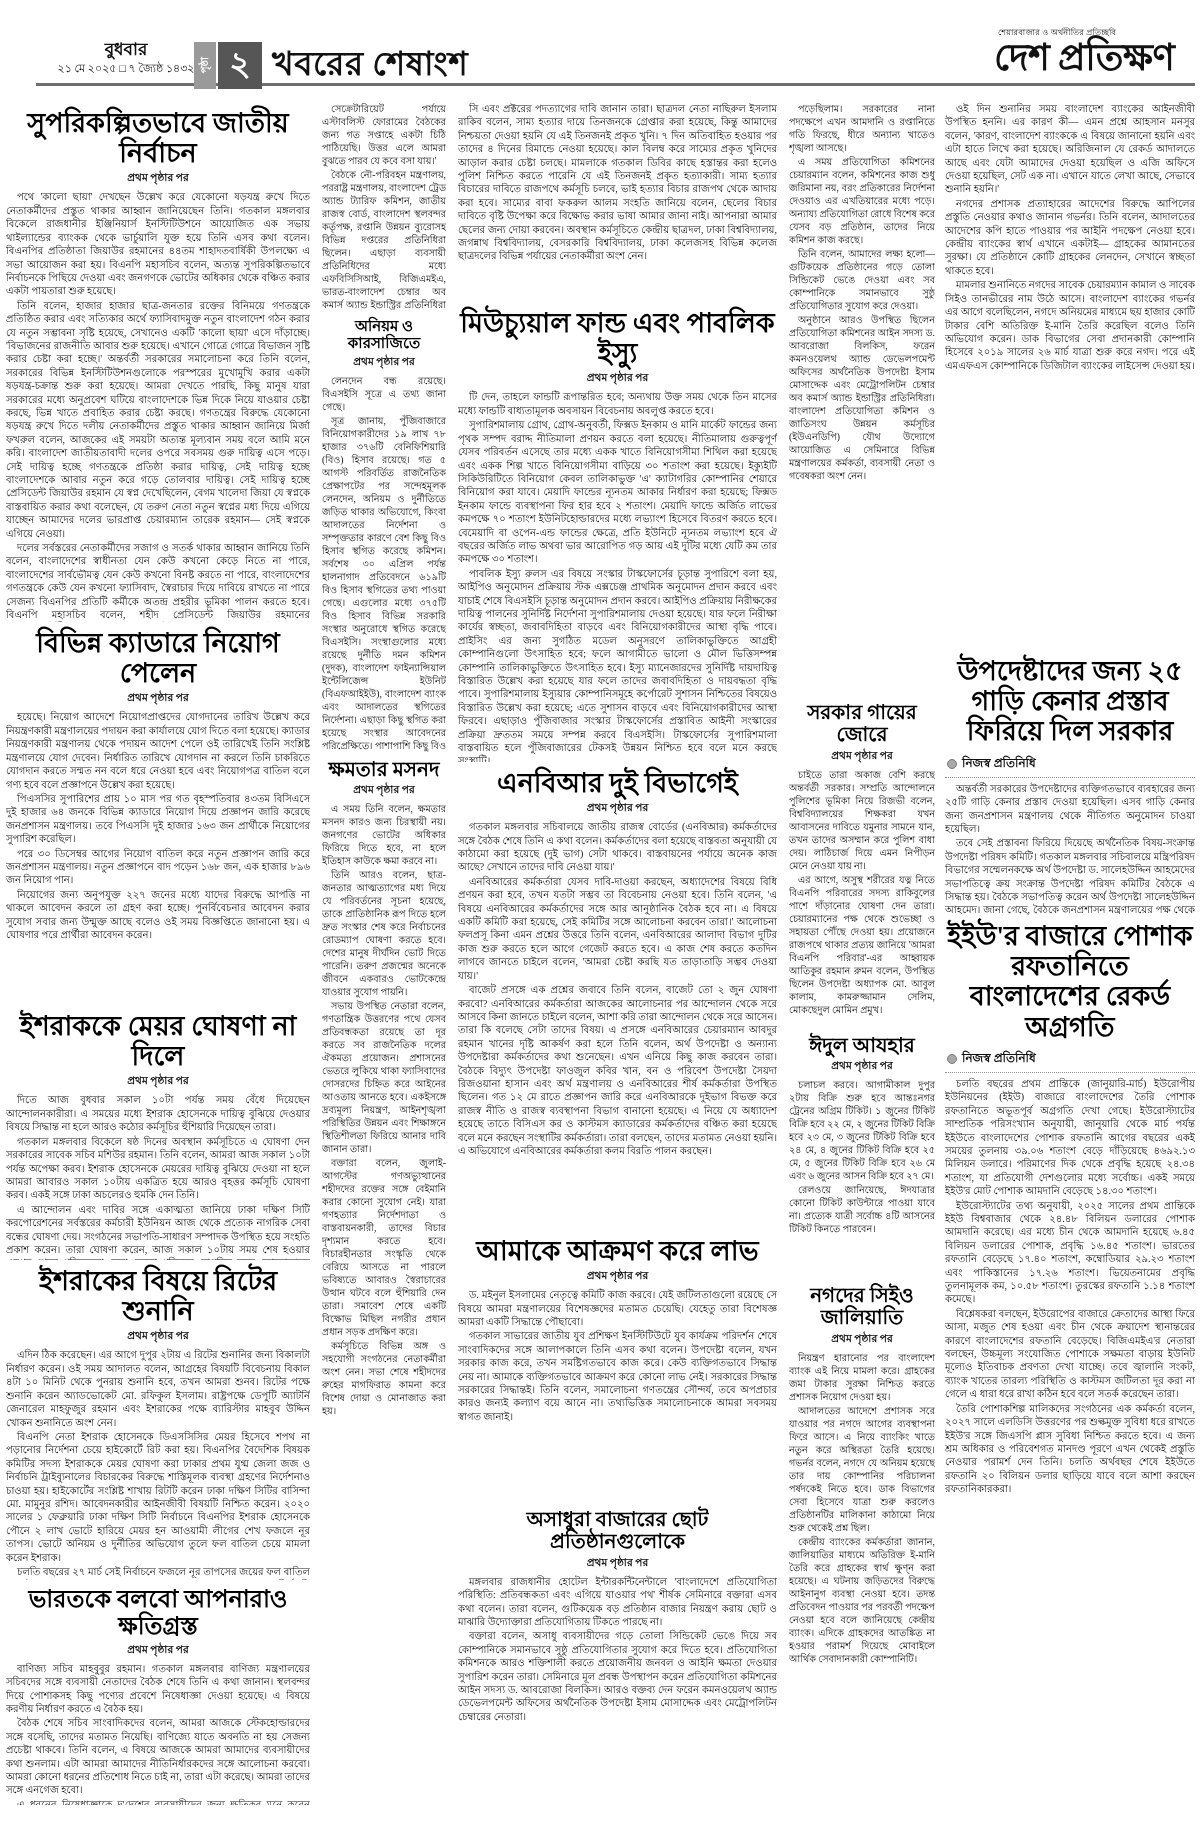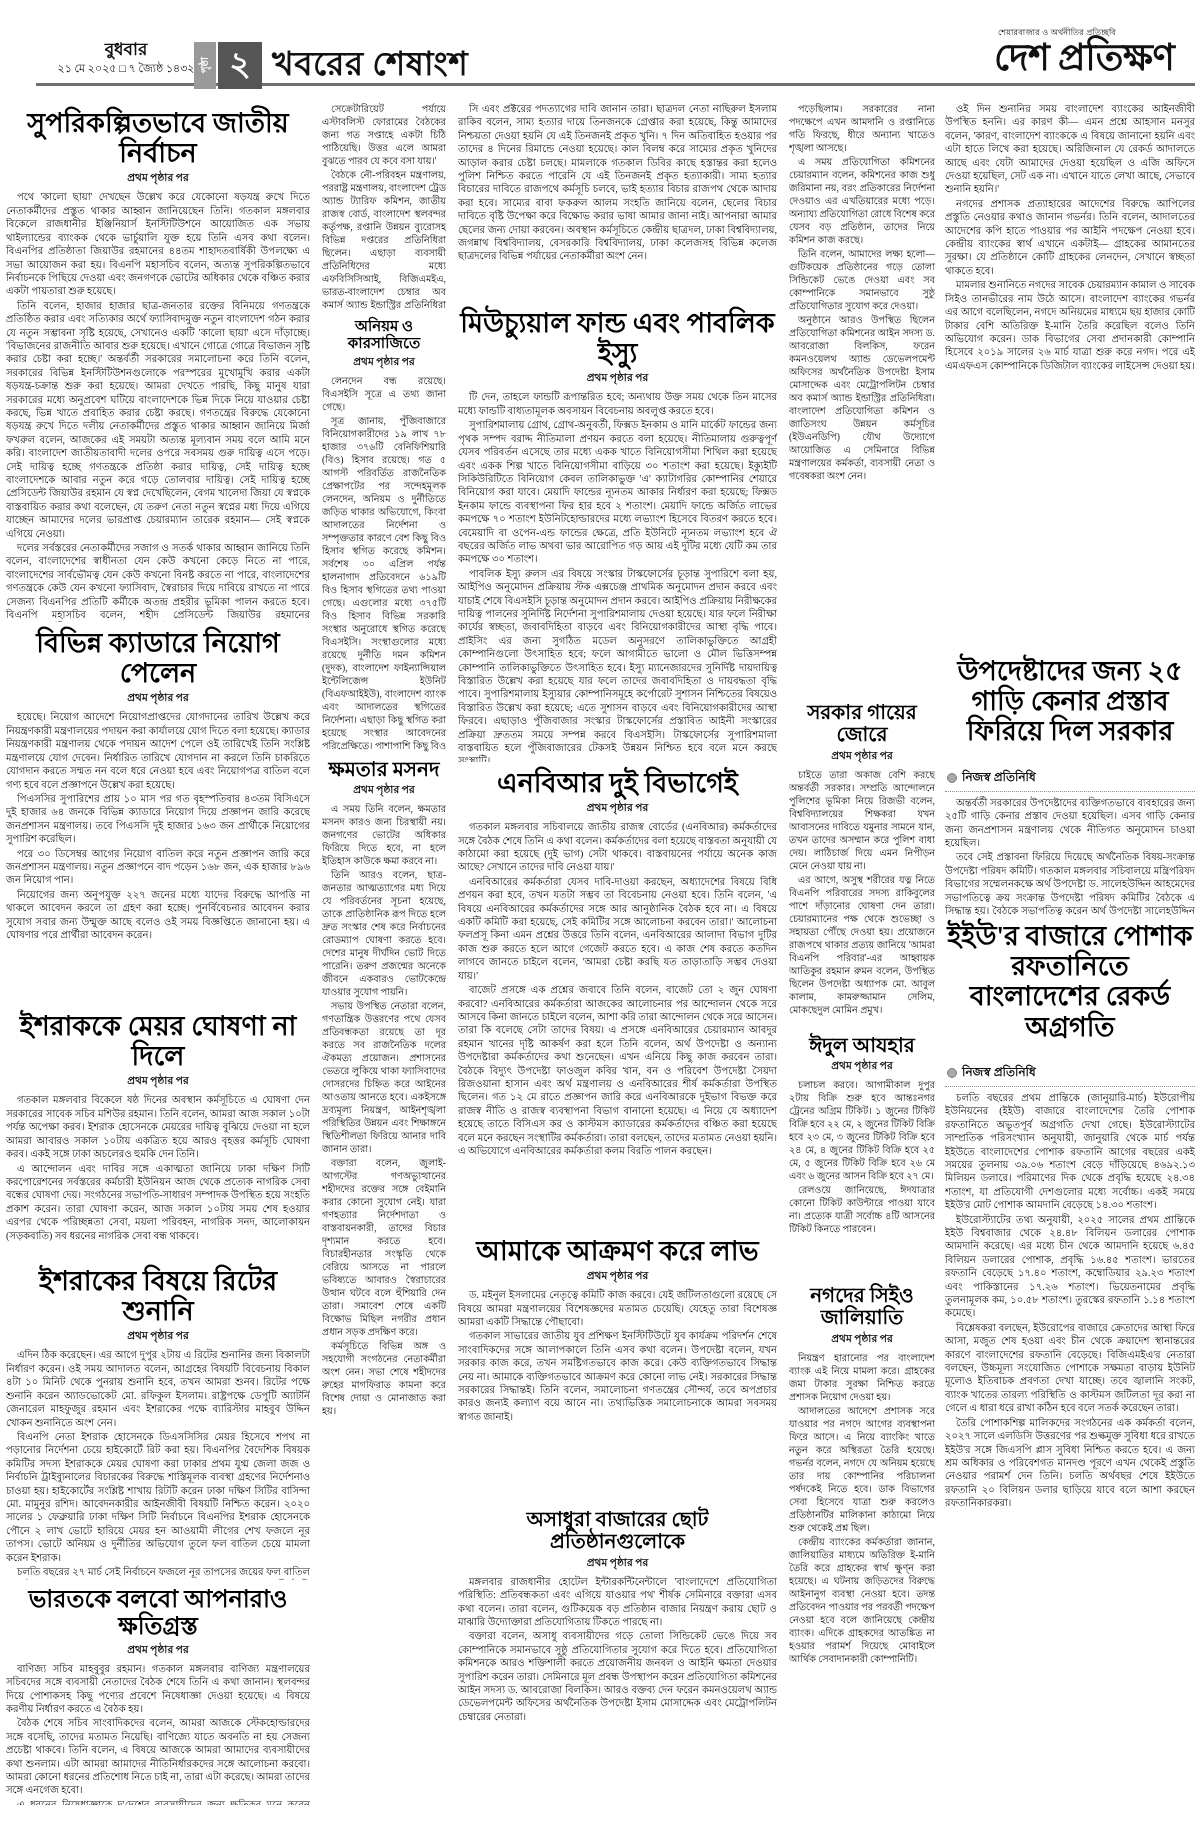--- a/index.html
+++ b/index.html
@@ -28,21 +28,21 @@
   .strip-d{left:789px;width:146px;}
   .strip-e{left:945px;width:250px;}
   .story{overflow:hidden;}
   .headline{font-weight:bold;text-align:center;line-height:1.12;padding:6px 0 1px 0;color:#000;}
   .h-xl{font-size:27px;}
   .h-lg{font-size:24px;}
   .h-md{font-size:20px;}
   .h-sm{font-size:20px;}
   .h-xs{font-size:15px;}
   .kicker{font-size:10.5px;font-weight:bold;text-align:center;margin:1px 0 3px 0;}
-  .byline{display:flex;align-items:center;gap:5px;font-size:12px;font-weight:bold;margin:20px 0 2px 2px;}
+  .byline{display:flex;align-items:center;gap:5px;font-size:12px;font-weight:bold;margin:6px 0 2px 2px;}
   .byline-dot{width:8px;height:8px;border-radius:50%;background:#a9a9a9;border:1px solid #7c7c7c;flex:0 0 auto;}
   .byline-rule{border-top:1px dotted #8f8f8f;margin:3px 0 4px 0;}
   .para{margin:0 0 1px 0;font-size:10px;line-height:13.4px;text-align:justify;text-indent:11px;}
   .narrow .para{font-size:9.6px;line-height:13px;text-indent:9px;}
 </style>
 </head>
 <body>
 
 <div class="page">
 
@@ -82,20 +82,21 @@
           <p class="para">হয়েছে। নিয়োগ আদেশে নিয়োগপ্রাপ্তদের যোগদানের তারিখ উল্লেখ করে নিয়ন্ত্রণকারী মন্ত্রণালয়ের পদায়ন করা কার্যালয়ে যোগ দিতে বলা হয়েছে। ক্যাডার নিয়ন্ত্রণকারী মন্ত্রণালয় থেকে পদায়ন আদেশ পেলে ওই তারিখেই তিনি সংশ্লিষ্ট মন্ত্রণালয়ে যোগ দেবেন। নির্ধারিত তারিখে যোগদান না করলে তিনি চাকরিতে যোগদান করতে সম্মত নন বলে ধরে নেওয়া হবে এবং নিয়োগপত্র বাতিল বলে গণ্য হবে বলে প্রজ্ঞাপনে উল্লেখ করা হয়েছে।</p>
           <p class="para">পিএসসির সুপারিশের প্রায় ১০ মাস পর গত বৃহস্পতিবার ৪৩তম বিসিএসে দুই হাজার ৬৪ জনকে বিভিন্ন ক্যাডারে নিয়োগ দিয়ে প্রজ্ঞাপন জারি করেছে জনপ্রশাসন মন্ত্রণালয়। তবে পিএসসি দুই হাজার ১৬৩ জন প্রার্থীকে নিয়োগের সুপারিশ করেছিল।</p>
           <p class="para">পরে ৩০ ডিসেম্বর আগের নিয়োগ বাতিল করে নতুন প্রজ্ঞাপন জারি করে জনপ্রশাসন মন্ত্রণালয়। নতুন প্রজ্ঞাপনে বাদ পড়েন ১৬৮ জন, এক হাজার ৮৯৬ জন নিয়োগ পান।</p>
           <p class="para">নিয়োগের জন্য অনুপযুক্ত ২২৭ জনের মধ্যে যাদের বিরুদ্ধে আপত্তি না থাকলে আবেদন করলে তা গ্রহণ করা হচ্ছে। পুনর্বিবেচনার আবেদন করার সুযোগ সবার জন্য উন্মুক্ত আছে বলেও ওই সময় বিজ্ঞপ্তিতে জানানো হয়। এ ঘোষণার পরে প্রার্থীরা আবেদন করেন।</p>
         </div>
     </div>
     <div class="story" style="height:255px">
       <div class="headline h-xl">ইশরাককে মেয়র ঘোষণা না দিলে</div>
       <div class="kicker">প্রথম পৃষ্ঠার পর</div>
       <div>
+          <p class="para">দিতে আজ বুধবার সকাল ১০টা পর্যন্ত সময় বেঁধে দিয়েছেন আন্দোলনকারীরা। এ সময়ের মধ্যে ইশরাক হোসেনকে দায়িত্ব বুঝিয়ে দেওয়ার বিষয়ে সিদ্ধান্ত না হলে আরও কঠোর কর্মসূচির হুঁশিয়ারি দিয়েছেন তারা।</p>
           <p class="para">গতকাল মঙ্গলবার বিকেলে ষষ্ঠ দিনের অবস্থান কর্মসূচিতে এ ঘোষণা দেন সরকারের সাবেক সচিব মশিউর রহমান। তিনি বলেন, আমরা আজ সকাল ১০টা পর্যন্ত অপেক্ষা করব। ইশরাক হোসেনকে মেয়রের দায়িত্ব বুঝিয়ে দেওয়া না হলে আমরা আবারও সকাল ১০টায় একত্রিত হয়ে আরও বৃহত্তর কর্মসূচি ঘোষণা করব। একই সঙ্গে ঢাকা অচলেরও হুমকি দেন তিনি।</p>
           <p class="para">এ আন্দোলন এবং দাবির সঙ্গে একাত্মতা জানিয়ে ঢাকা দক্ষিণ সিটি করপোরেশনের সর্বস্তরের কর্মচারী ইউনিয়ন আজ থেকে প্রত্যেক নাগরিক সেবা বন্ধের ঘোষণা দেয়। সংগঠনের সভাপতি-সাধারণ সম্পাদক উপস্থিত হয়ে সংহতি প্রকাশ করেন। তারা ঘোষণা করেন, আজ সকাল ১০টায় সময় শেষ হওয়ার এরপর থেকে পরিচ্ছন্নতা সেবা, ময়লা পরিবহন, নাগরিক সনদ, আলোকায়ন (সড়কবাতি) সব ধরনের নাগরিক সেবা বন্ধ থাকবে।</p>
         </div>
     </div>
     <div class="story" style="height:320px">
       <div class="headline h-xl">ইশরাকের বিষয়ে রিটের শুনানি</div>
       <div class="kicker">প্রথম পৃষ্ঠার পর</div>
       <div>
           <p class="para">এদিন ঠিক করেছেন। এর আগে দুপুর ২টায় এ রিটের শুনানির জন্য বিকালটা নির্ধারণ করেন। ওই সময় আদালত বলেন, আগ্রহের বিষয়টি বিবেচনায় বিকাল ৪টা ১০ মিনিট থেকে পুনরায় শুনানি হবে, তখন আমরা শুনব। রিটের পক্ষে শুনানি করেন অ্যাডভোকেট মো. রফিকুল ইসলাম। রাষ্ট্রপক্ষে ডেপুটি অ্যাটর্নি জেনারেল মাহফুজুর রহমান এবং ইশরাকের পক্ষে ব্যারিস্টার মাহবুব উদ্দিন খোকন শুনানিতে অংশ নেন।</p>
           <p class="para">বিএনপি নেতা ইশরাক হোসেনকে ডিএসসিসির মেয়র হিসেবে শপথ না পড়ানোর নির্দেশনা চেয়ে হাইকোর্টে রিট করা হয়। বিএনপির বৈদেশিক বিষয়ক কমিটির সদস্য ইশরাককে মেয়র ঘোষণা করা ঢাকার প্রথম যুগ্ম জেলা জজ ও নির্বাচনি ট্রাইব্যুনালের বিচারকের বিরুদ্ধে শাস্তিমূলক ব্যবস্থা গ্রহণের নির্দেশনাও চাওয়া হয়। হাইকোর্টের সংশ্লিষ্ট শাখায় রিটটি করেন ঢাকা দক্ষিণ সিটির বাসিন্দা মো. মামুনুর রশিদ। আবেদনকারীর আইনজীবী বিষয়টি নিশ্চিত করেন। ২০২০ সালের ১ ফেব্রুয়ারি ঢাকা দক্ষিণ সিটি নির্বাচনে বিএনপির ইশরাক হোসেনকে পৌনে ২ লাখ ভোটে হারিয়ে মেয়র হন আওয়ামী লীগের শেখ ফজলে নূর তাপস। ভোটে অনিয়ম ও দুর্নীতির অভিযোগ তুলে ফল বাতিল চেয়ে মামলা করেন ইশরাক।</p>

